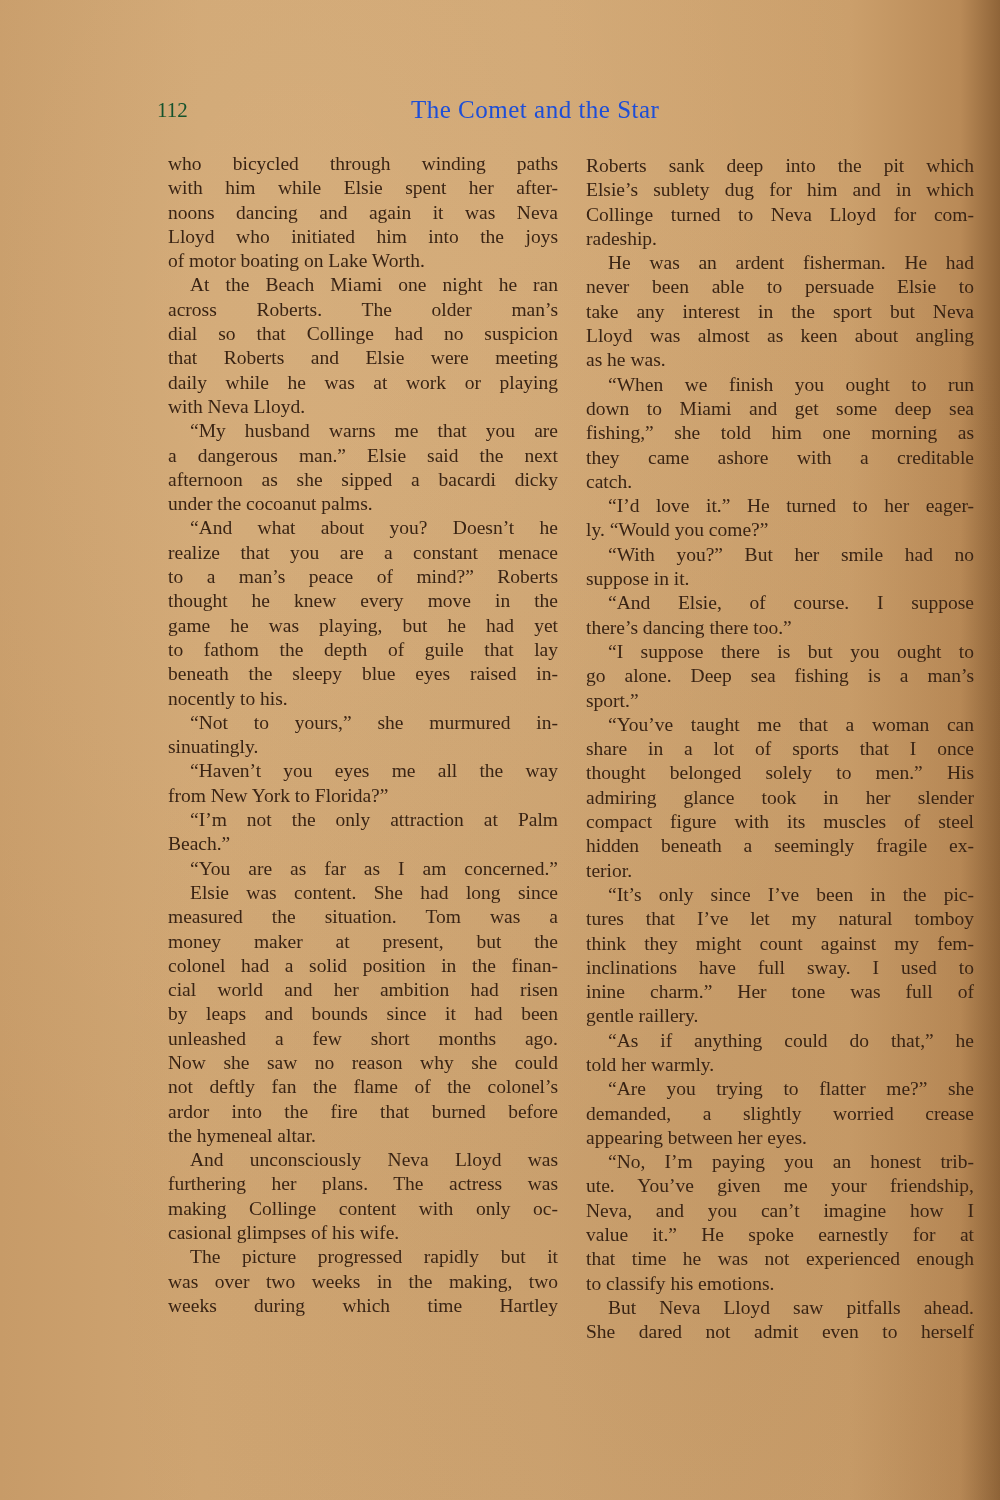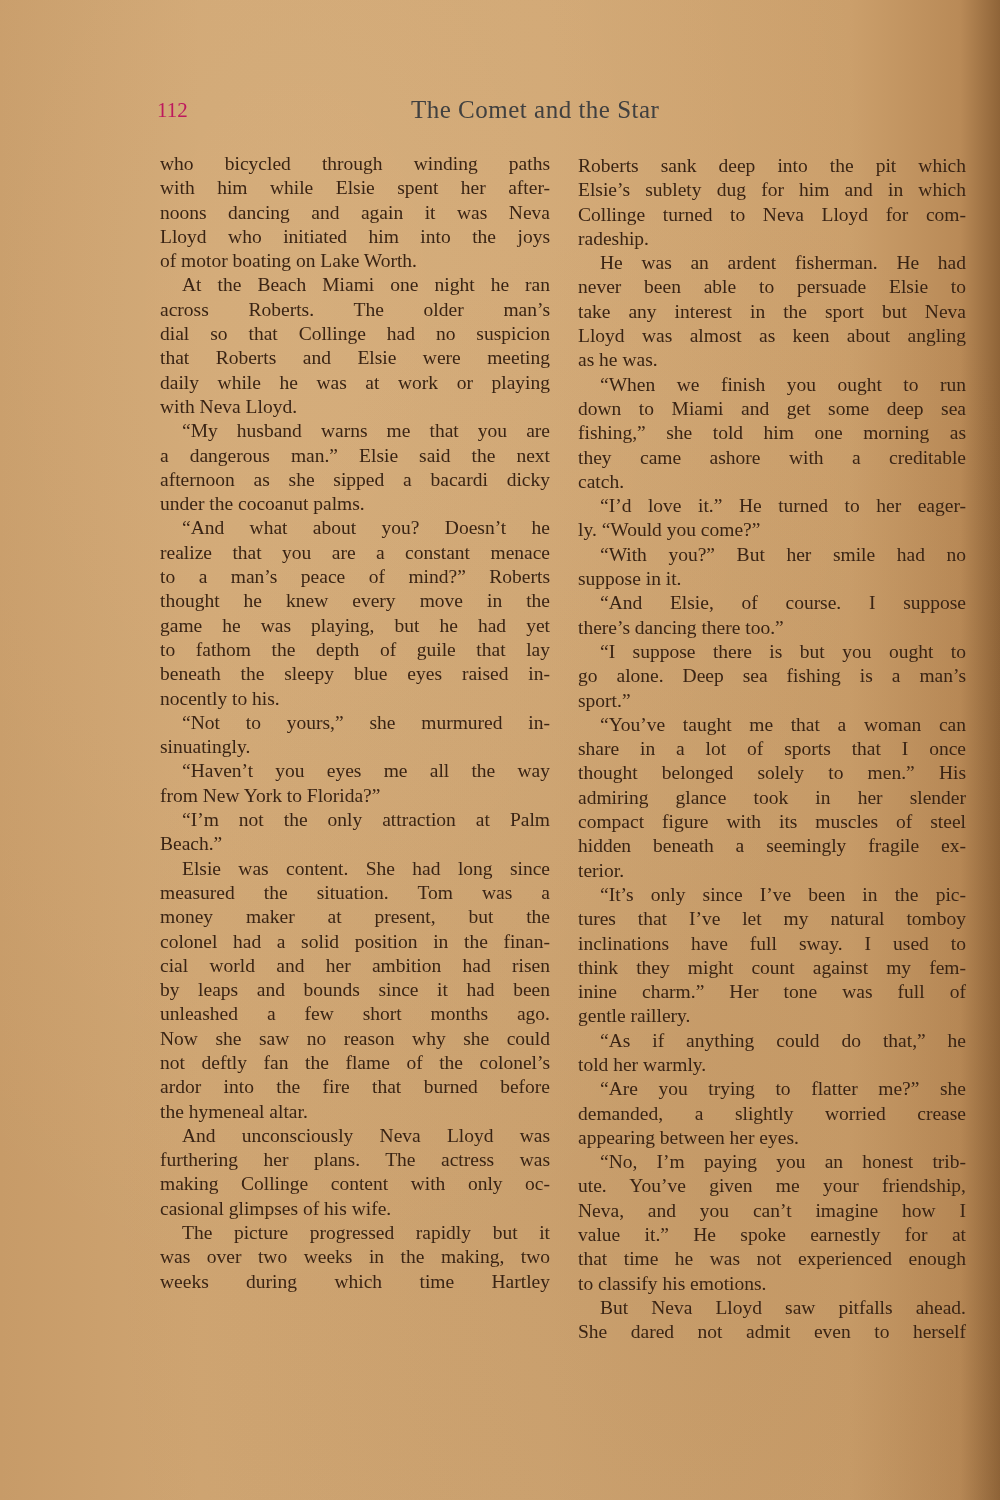--- a/index.html
+++ b/index.html
@@ -10,23 +10,23 @@
     color: #3a2414;
   }
   .grain {
     position: absolute; inset: 0;
     background:
       radial-gradient(ellipse at 30% 20%, rgba(255,230,190,0.12), transparent 60%),
       radial-gradient(ellipse at 70% 80%, rgba(120,80,40,0.10), transparent 60%);
     pointer-events: none;
   }
   .header { position: absolute; top: 96px; left: 0; width: 1000px; height: 34px; }
-  .page-number { position: absolute; left: 157px; top: 2px; font-size: 21px; color: #be185d; }
-  .running-title { position: absolute; left: 411px; top: 0; font-size: 25px; letter-spacing: 0.5px; color: #404040; }
-  .column { position: absolute; font-size: 19.5px; }
+  .page-number { position: absolute; left: 157px; top: 2px; font-size: 21px; color: #14532d; }
+  .running-title { position: absolute; left: 411px; top: 0; font-size: 25px; letter-spacing: 0.5px; color: #1d4ed8; }
+  .column { position: absolute; font-size: 19.5px; margin-left: 8px; }
   .col-left { left: 160px; top: 152px; width: 390px; }
   .col-right { left: 578px; top: 154px; width: 388px; }
   .line {
     height: 24.3px; line-height: 24.3px; white-space: nowrap;
     text-align: justify; text-align-last: justify; display: block;
   }
   .line.last { text-align-last: left; }
   .line.indent { padding-left: 22px; font-family: Liberation Serif, serif; }
 </style>
 </head>
@@ -62,20 +62,21 @@
     <span class="line">game he was playing, but he had yet</span>
     <span class="line">to fathom the depth of guile that lay</span>
     <span class="line">beneath the sleepy blue eyes raised in-</span>
     <span class="line last">nocently to his.</span>
     <span class="line indent">“Not to yours,” she murmured in-</span>
     <span class="line last">sinuatingly.</span>
     <span class="line indent">“Haven’t you eyes me all the way</span>
     <span class="line last">from New York to Florida?”</span>
     <span class="line indent">“I’m not the only attraction at Palm</span>
     <span class="line last">Beach.”</span>
+    <span class="line indent">“You are as far as I am concerned.”</span>
     <span class="line indent">Elsie was content.  She had long since</span>
     <span class="line">measured the situation.  Tom was a</span>
     <span class="line">money maker at present, but the</span>
     <span class="line">colonel had a solid position in the finan-</span>
     <span class="line">cial world and her ambition had risen</span>
     <span class="line">by leaps and bounds since it had been</span>
     <span class="line">unleashed a few short months ago.</span>
     <span class="line">Now she saw no reason why she could</span>
     <span class="line">not deftly fan the flame of the colonel’s</span>
     <span class="line">ardor into the fire that burned before</span>
@@ -114,22 +115,22 @@
     <span class="line last">sport.”</span>
     <span class="line indent">“You’ve taught me that a woman can</span>
     <span class="line">share in a lot of sports that I once</span>
     <span class="line">thought belonged solely to men.”  His</span>
     <span class="line">admiring glance took in her slender</span>
     <span class="line">compact figure with its muscles of steel</span>
     <span class="line">hidden beneath a seemingly fragile ex-</span>
     <span class="line last">terior.</span>
     <span class="line indent">“It’s only since I’ve been in the pic-</span>
     <span class="line">tures that I’ve let my natural tomboy</span>
+    <span class="line">think they might count against my fem-</span>
     <span class="line">inclinations have full sway.  I used to</span>
-    <span class="line">think they might count against my fem-</span>
     <span class="line">inine charm.”  Her tone was full of</span>
     <span class="line last">gentle raillery.</span>
     <span class="line indent">“As if anything could do that,” he</span>
     <span class="line last">told her warmly.</span>
     <span class="line indent">“Are you trying to flatter me?” she</span>
     <span class="line">demanded, a slightly worried crease</span>
     <span class="line last">appearing between her eyes.</span>
     <span class="line indent">“No, I’m paying you an honest trib-</span>
     <span class="line">ute.  You’ve given me your friendship,</span>
     <span class="line">Neva, and you can’t imagine how I</span>

